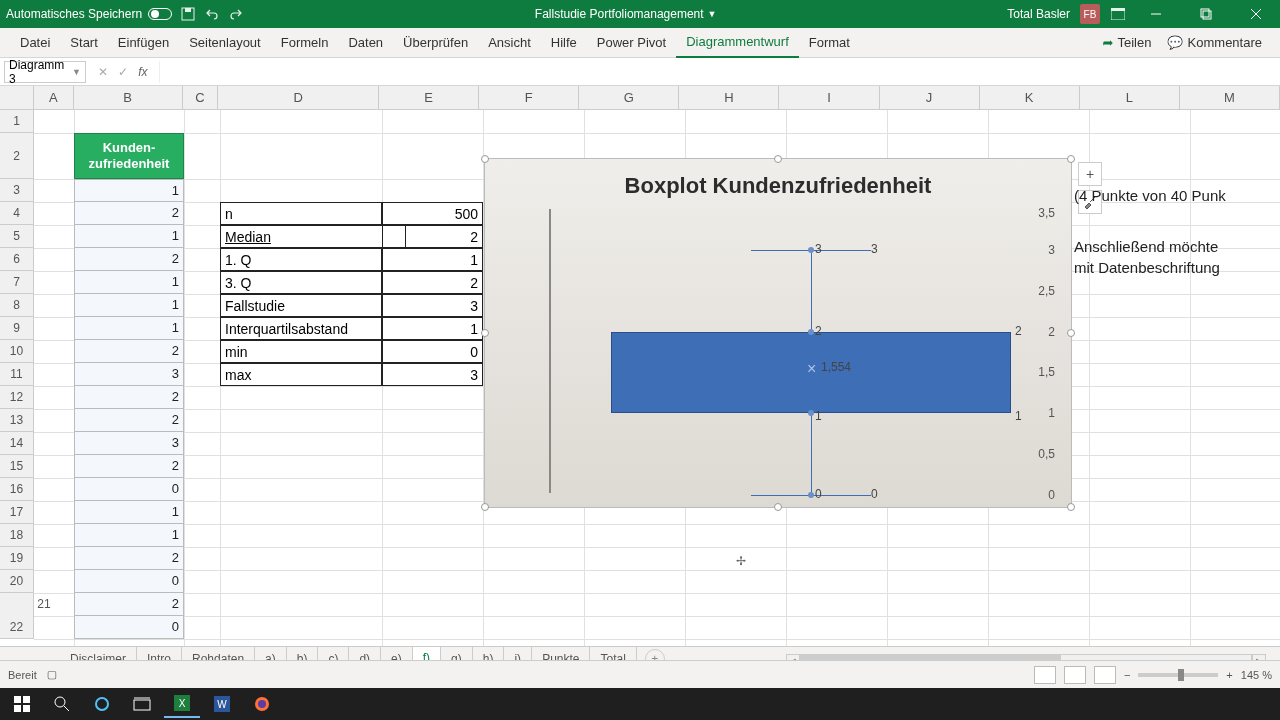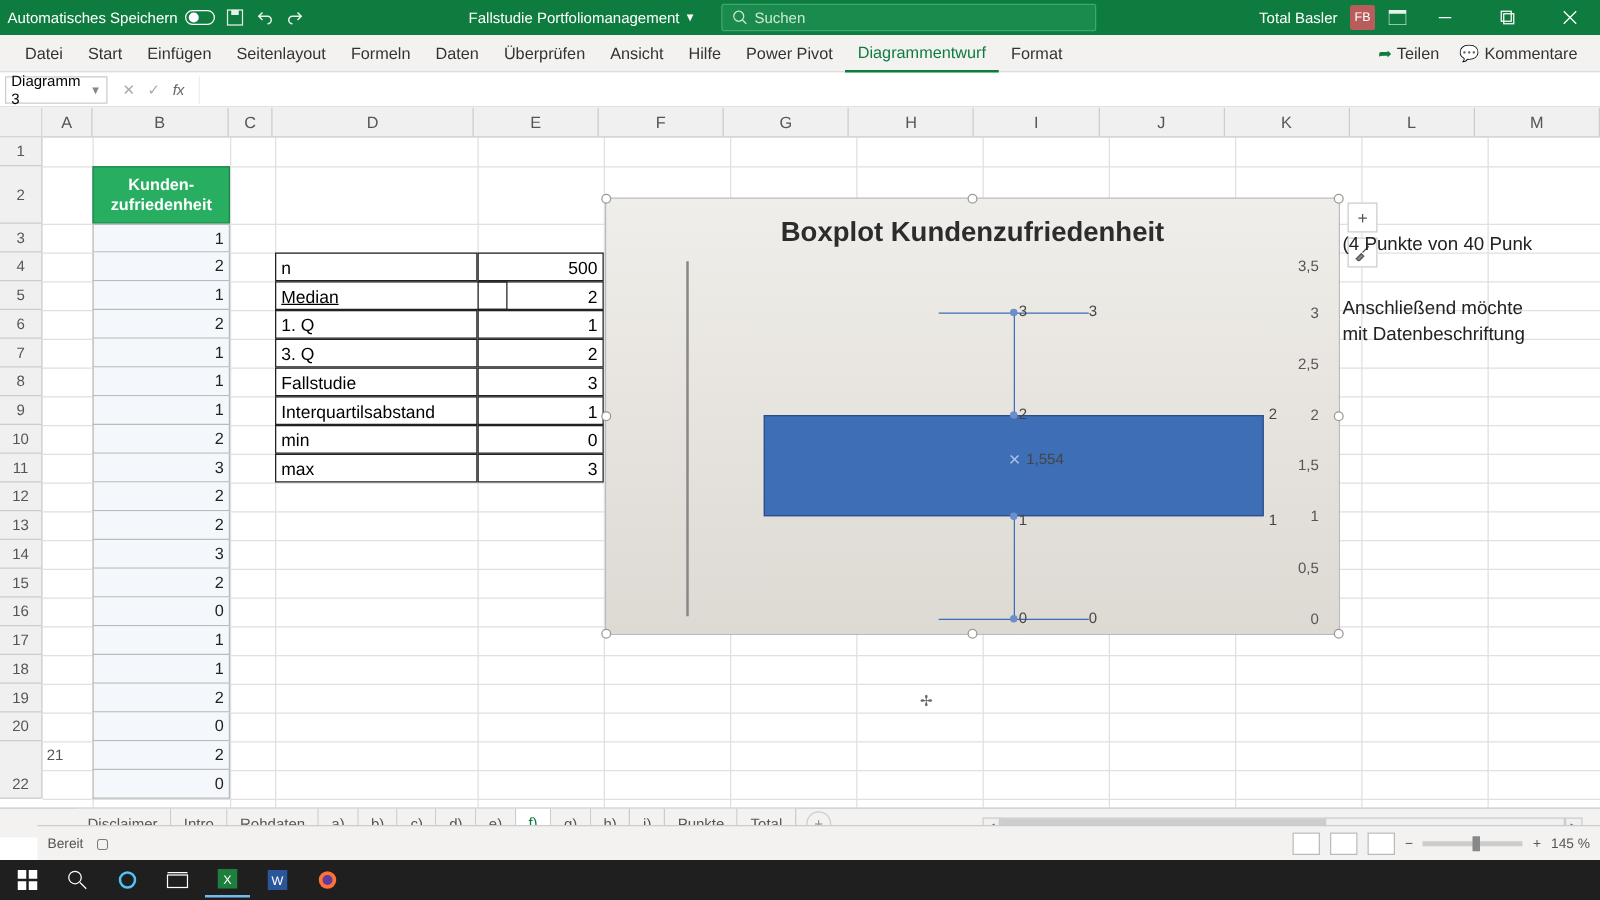--- a/index.html
+++ b/index.html
@@ -78,21 +78,21 @@
 .sheet-tabs { position: absolute; left: 0; right: 0; bottom: 28px; height: 24px; background: #f3f2f1; border-top: 1px solid #ccc; display: flex; align-items: center; padding-left: 60px; font-size: 12px; }
 .sheet-tab { padding: 0 10px; height: 24px; display: flex; align-items: center; border-right: 1px solid #ccc; background: #f3f2f1; color: #555; cursor: pointer; }
 .sheet-tab.active { background: #fff; border-bottom: 2px solid #0f7c3f; color: #0f7c3f; }
 .tab-add { width: 20px; height: 20px; border: 1px solid #ccc; border-radius: 50%; display: flex; align-items: center; justify-content: center; margin-left: 8px; color: #888; }
 .hscroll { position: absolute; right: 14px; bottom: 28px; width: 480px; height: 14px; display: flex; align-items: center; }
 .hscroll .arrow { width: 14px; height: 14px; border: 1px solid #ccc; display: flex; align-items: center; justify-content: center; font-size: 9px; color: #666; background: #f0f0f0; }
 .hscroll .track { flex: 1; height: 14px; border: 1px solid #ccc; background: #f0f0f0; position: relative; }
 .hscroll .thumb { position: absolute; left: 0; top: 0; bottom: 0; width: 260px; background: #cdcdcd; }
 
 
-.statusbar { position: absolute; left: 0; right: 0; bottom: 0; height: 28px; background: #f3f2f1; border-top: 1px solid #ccc; display: flex; align-items: center; font-size: 11px; color: #555; padding: 0 8px; justify-content: space-between; margin-left: 30px; }
+.statusbar { position: absolute; left: 0; right: 0; bottom: 0; height: 28px; background: #f3f2f1; border-top: 1px solid #ccc; display: flex; align-items: center; font-size: 11px; color: #555; padding: 0 8px; justify-content: space-between; }
 .statusbar .right { display: flex; align-items: center; gap: 8px; }
 .view-btn { width: 22px; height: 18px; border: 1px solid #bbb; background: #fff; }
 .zoom-slider { width: 80px; height: 4px; background: #ccc; position: relative; }
 .zoom-slider::after { content: ""; position: absolute; width: 6px; height: 12px; background: #888; top: -4px; left: 50%; }
 .taskbar-real { position: absolute; left: 0; right: 0; bottom: 0; height: 32px; background: #1f1f1f; display: flex; align-items: center; padding-left: 4px; gap: 4px; }
 .task-ic { width: 36px; height: 28px; display: flex; align-items: center; justify-content: center; color: #fff; font-size: 14px; }
 .task-ic.active { border-bottom: 2px solid #76b9ed; }
 svg { display: block; }
 </style>
 </head>
@@ -118,27 +118,20 @@
     <span class="tb-icon">
       <svg width="14" height="14" viewBox="0 0 14 14">
           <path d="M9 3 L12 6 L9 9 M12 6 H5 A3 3 0 0 0 5 12" fill="none" stroke="#fff" stroke-width="1.2"></path>
         </svg>
     </span>
   </div>
   <div class="center">
     <div class="doc-name">
       <span>Fallstudie Portfoliomanagement</span>
       <span style="font-size:9px">▼</span>
-    </div>
-    <div class="searchbox">
-      <svg width="12" height="12" viewBox="0 0 12 12">
-          <circle cx="5" cy="5" r="4" fill="none" stroke="#cfe8d8"></circle>
-          <line x1="8" y1="8" x2="11" y2="11" stroke="#cfe8d8"></line>
-        </svg>
-      <span>Suchen</span>
     </div>
   </div>
   <div class="right">
     <span>Total Basler</span>
     <span class="user-badge">FB</span>
     <span class="tb-icon">
       <svg width="14" height="12" viewBox="0 0 14 12">
           <rect x="0" y="0" width="14" height="12" fill="none" stroke="#fff"></rect>
           <rect x="0" y="0" width="14" height="3" fill="#fff"></rect>
         </svg>

